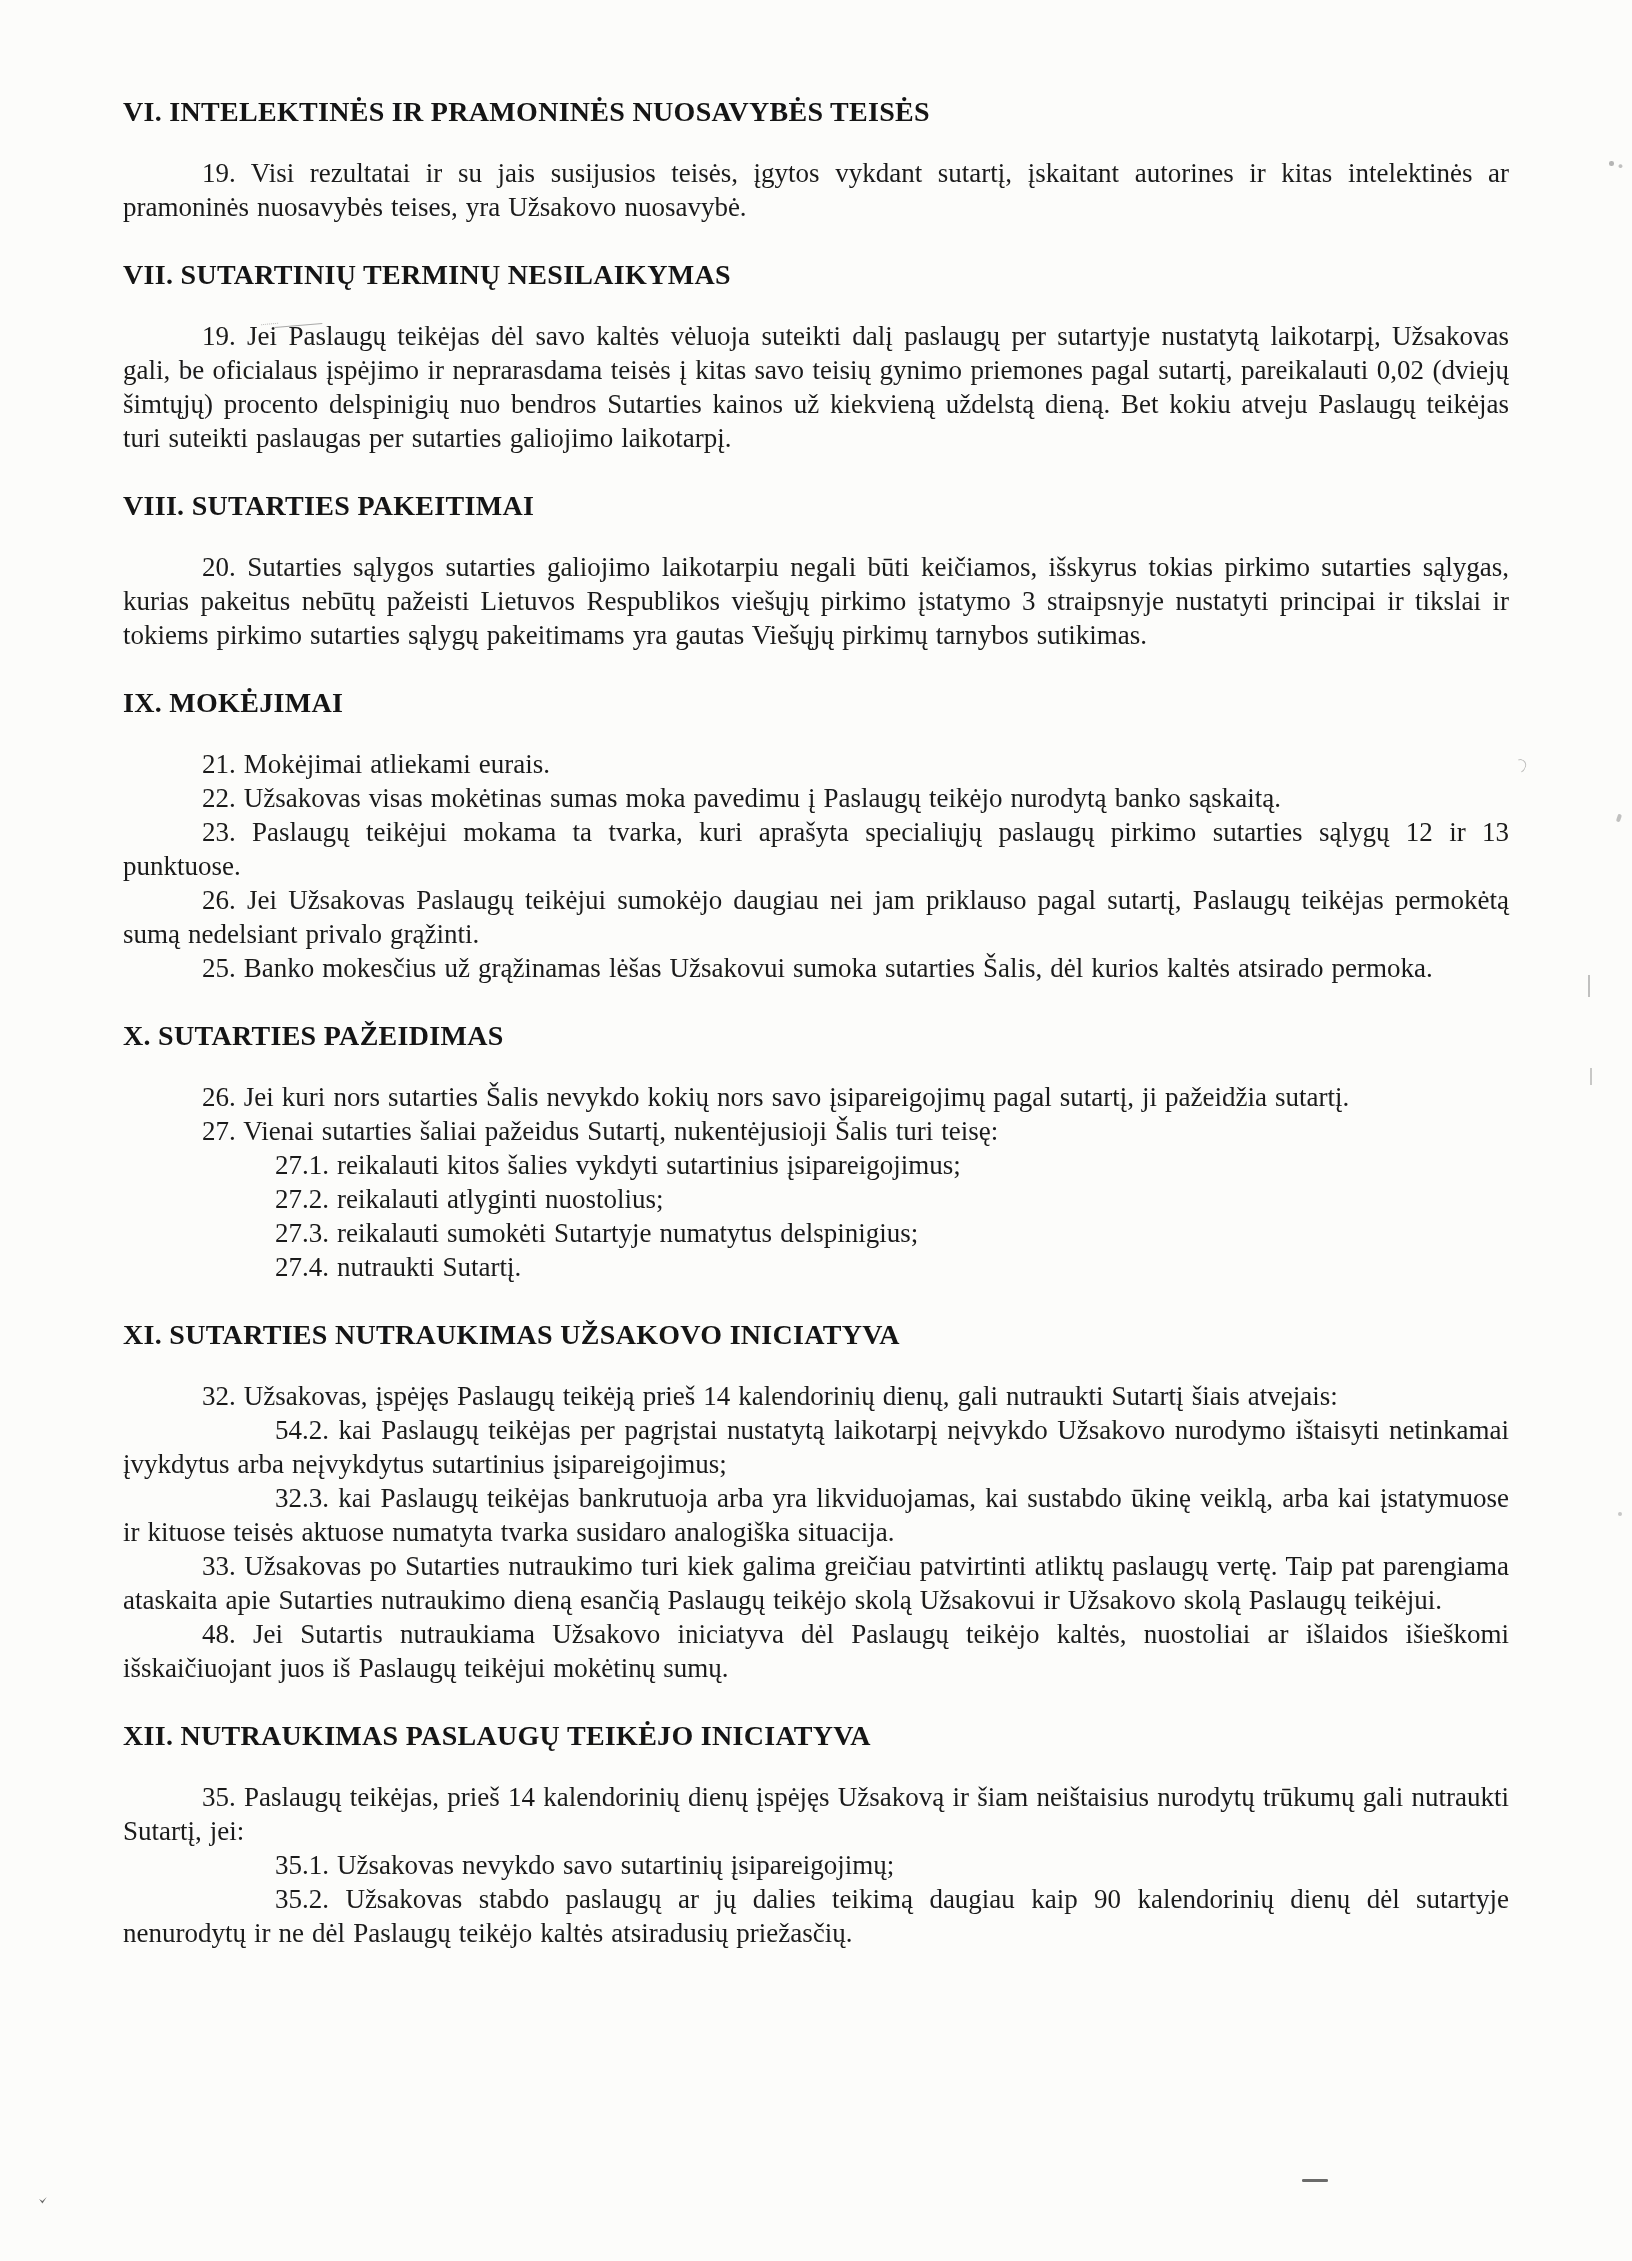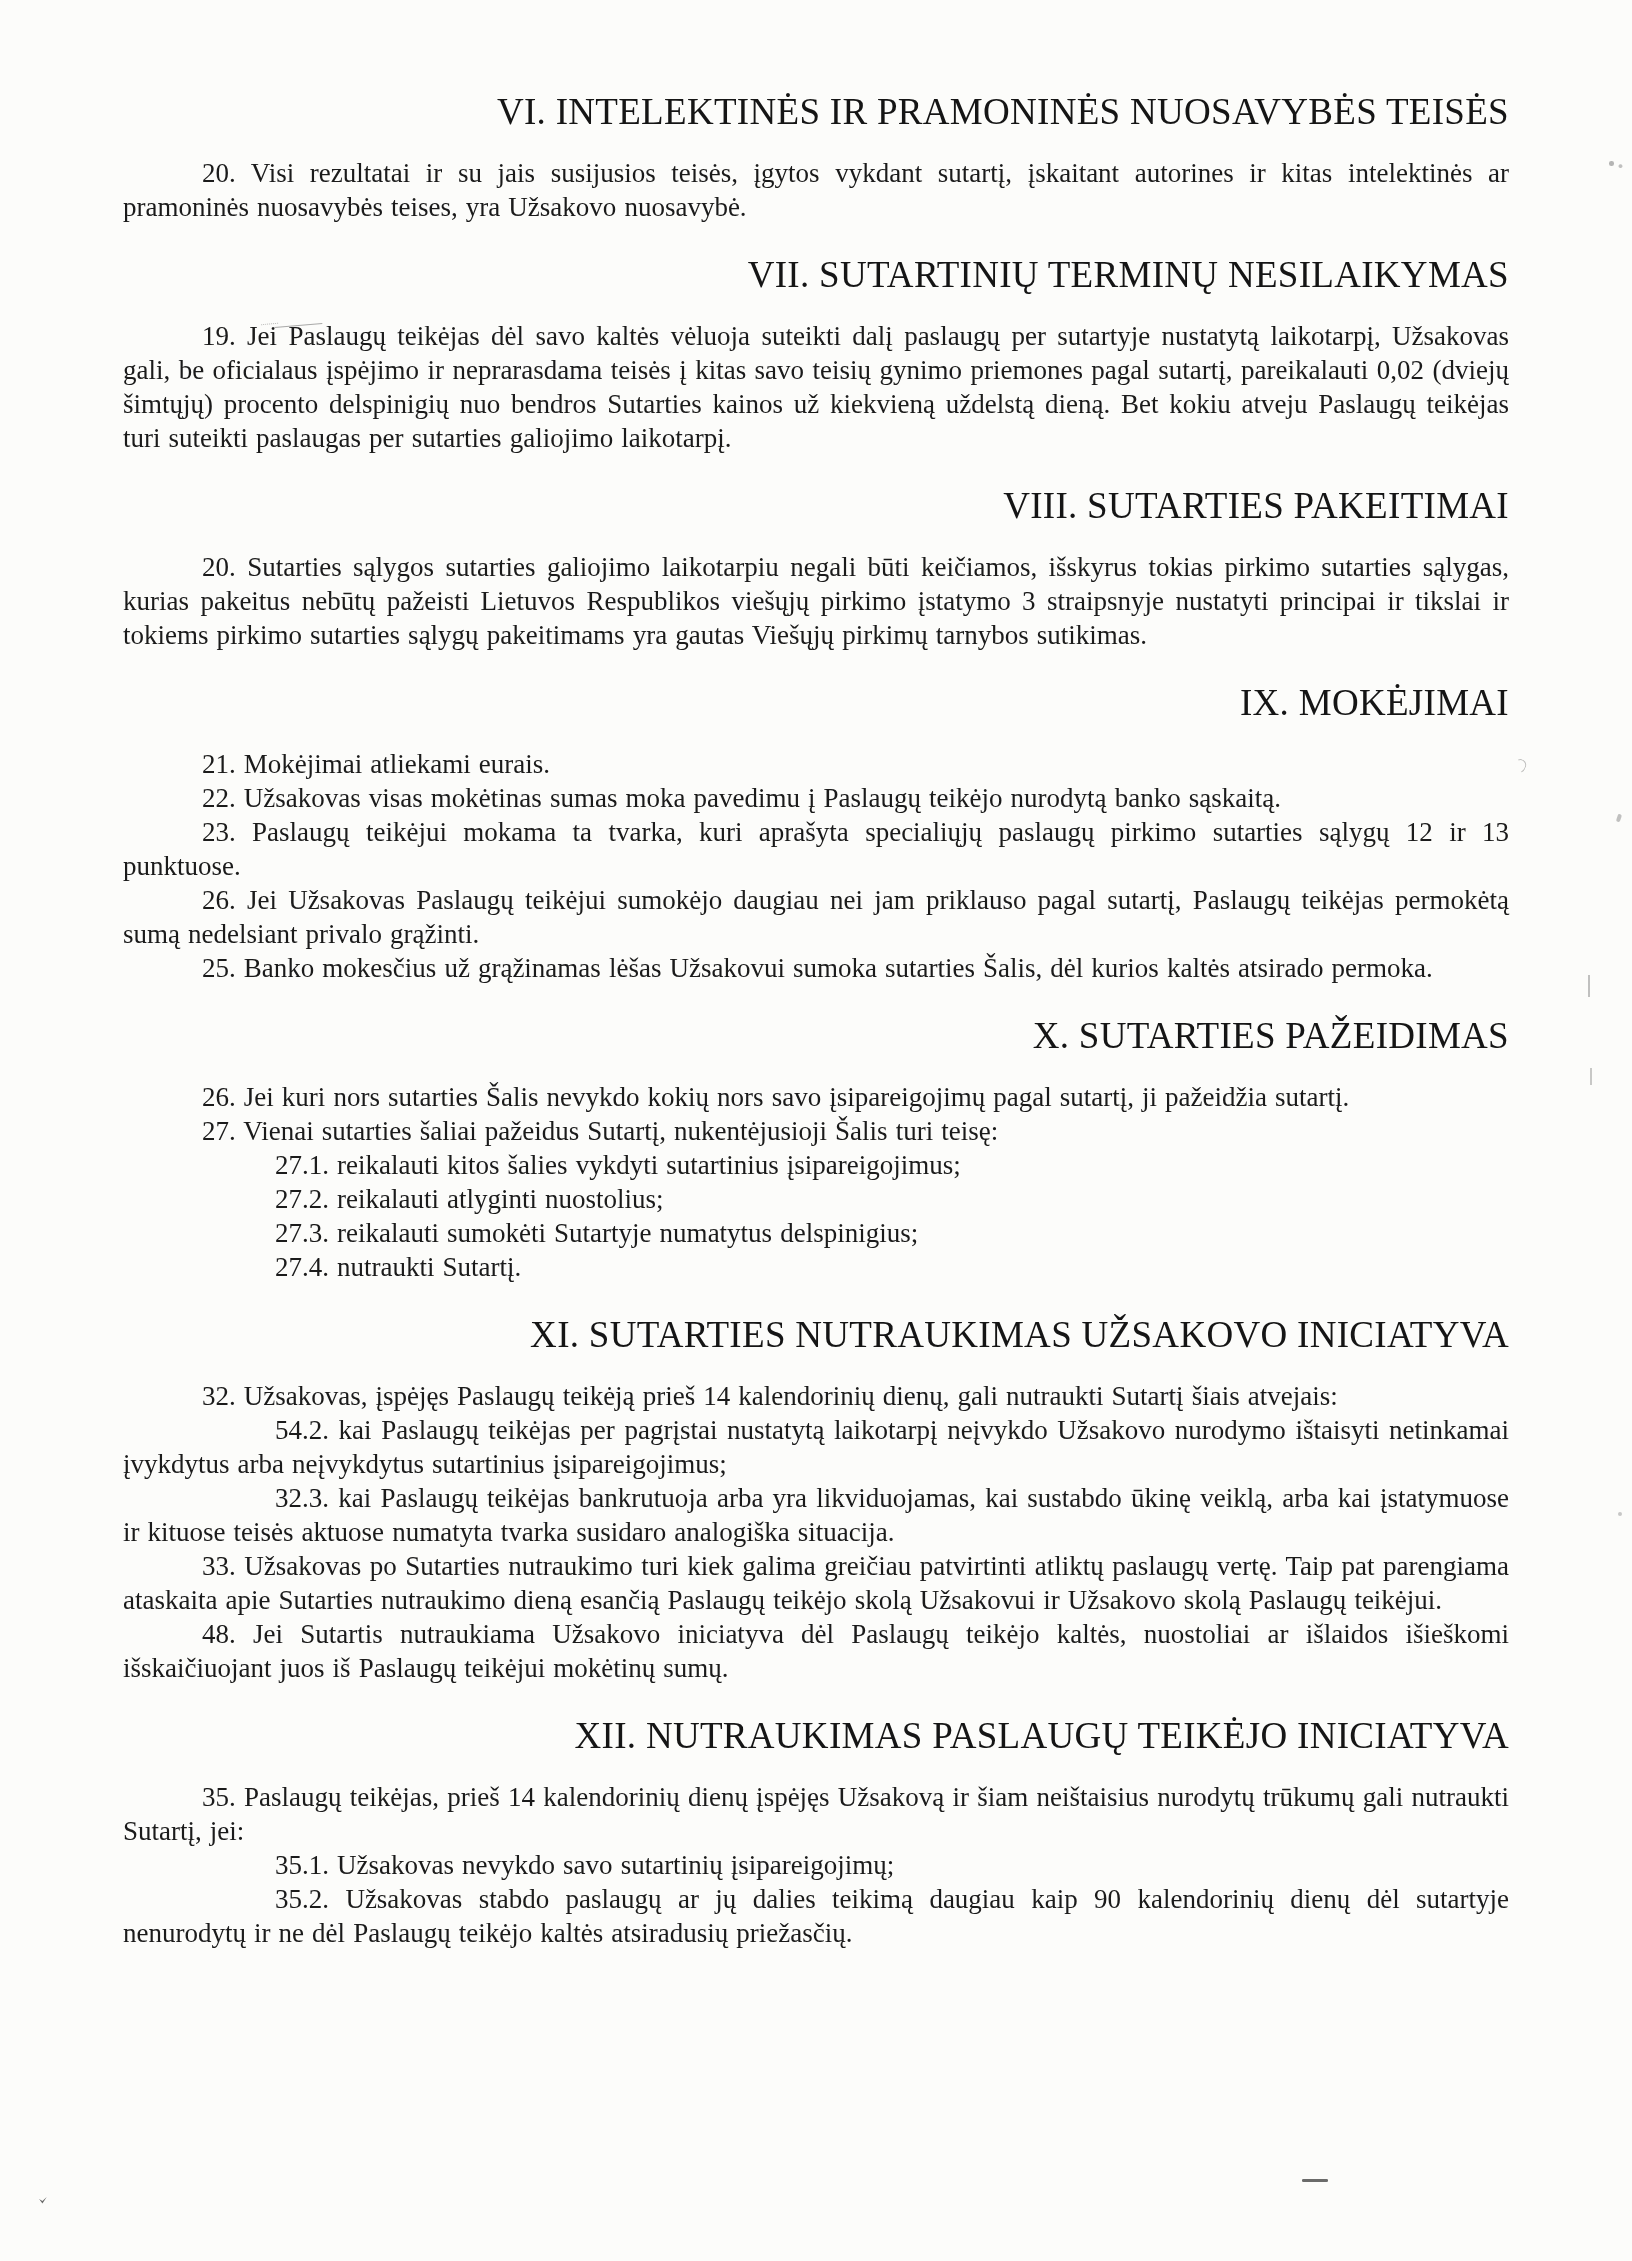--- a/index.html
+++ b/index.html
@@ -17,23 +17,23 @@
     color: #1b1b1b;
   }
   .content {
     position: absolute;
     left: 123px;
     right: 123px;
     top: 95px;
   }
   .doc-section { margin: 0; padding: 0; }
   .sec-heading {
-    font-size: 37px;
-    font-weight: normal;
-    text-align: right;
+    font-size: 28px;
+    font-weight: bold;
+    text-align: left;
     margin: 34px 0 27px 0;
     line-height: 34px;
     letter-spacing: 0.3px;
     color: #151515;
   }
   .doc-section:first-child .sec-heading { margin-top: 0; }
   .para {
     font-size: 27px;
     line-height: 34px;
     text-align: justify;
@@ -93,21 +93,21 @@
     clip-path: polygon(0 30%, 45% 100%, 100% 0, 45% 62%);
   }
 </style>
 </head>
 <body>
 
 <div class="page">
   <div class="content">
       <section class="doc-section">
         <h2 class="sec-heading">VI. INTELEKTINĖS IR PRAMONINĖS NUOSAVYBĖS TEISĖS</h2>
-        <p class="para normal">20. Visi rezultatai ir su jais susijusios teisės, įgytos vykdant sutartį, įskaitant autorines ir kitas intelektinės ar pramoninės nuosavybės teises, yra Užsakovo nuosavybė.</p>
+        <p class="para normal">19. Visi rezultatai ir su jais susijusios teisės, įgytos vykdant sutartį, įskaitant autorines ir kitas intelektinės ar pramoninės nuosavybės teises, yra Užsakovo nuosavybė.</p>
       </section>
       <section class="doc-section">
         <h2 class="sec-heading">VII. SUTARTINIŲ TERMINŲ NESILAIKYMAS</h2>
         <p class="para normal">19. Jei Paslaugų teikėjas dėl savo kaltės vėluoja suteikti dalį paslaugų per sutartyje nustatytą laikotarpį, Užsakovas gali, be oficialaus įspėjimo ir neprarasdama teisės į kitas savo teisių gynimo priemones pagal sutartį, pareikalauti 0,02 (dviejų šimtųjų) procento delspinigių nuo bendros Sutarties kainos už kiekvieną uždelstą dieną. Bet kokiu atveju Paslaugų teikėjas turi suteikti paslaugas per sutarties galiojimo laikotarpį.</p>
       </section>
       <section class="doc-section">
         <h2 class="sec-heading">VIII. SUTARTIES PAKEITIMAI</h2>
         <p class="para normal">20. Sutarties sąlygos sutarties galiojimo laikotarpiu negali būti keičiamos, išskyrus tokias pirkimo sutarties sąlygas, kurias pakeitus nebūtų pažeisti Lietuvos Respublikos viešųjų pirkimo įstatymo 3 straipsnyje nustatyti principai ir tikslai ir tokiems pirkimo sutarties sąlygų pakeitimams yra gautas Viešųjų pirkimų tarnybos sutikimas.</p>
       </section>
       <section class="doc-section">

